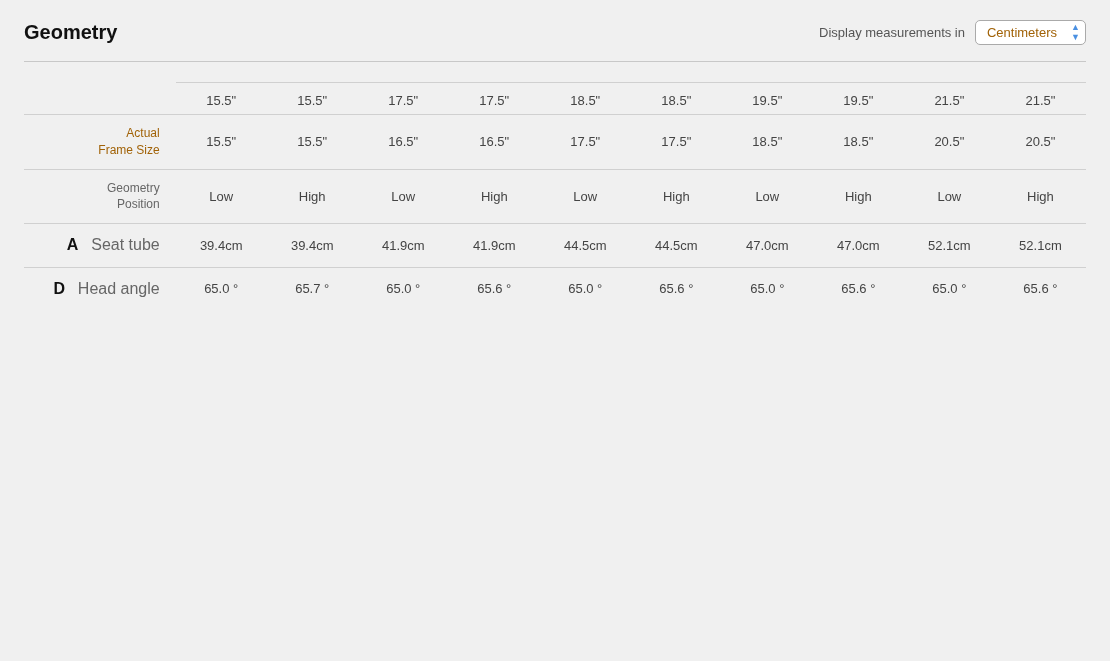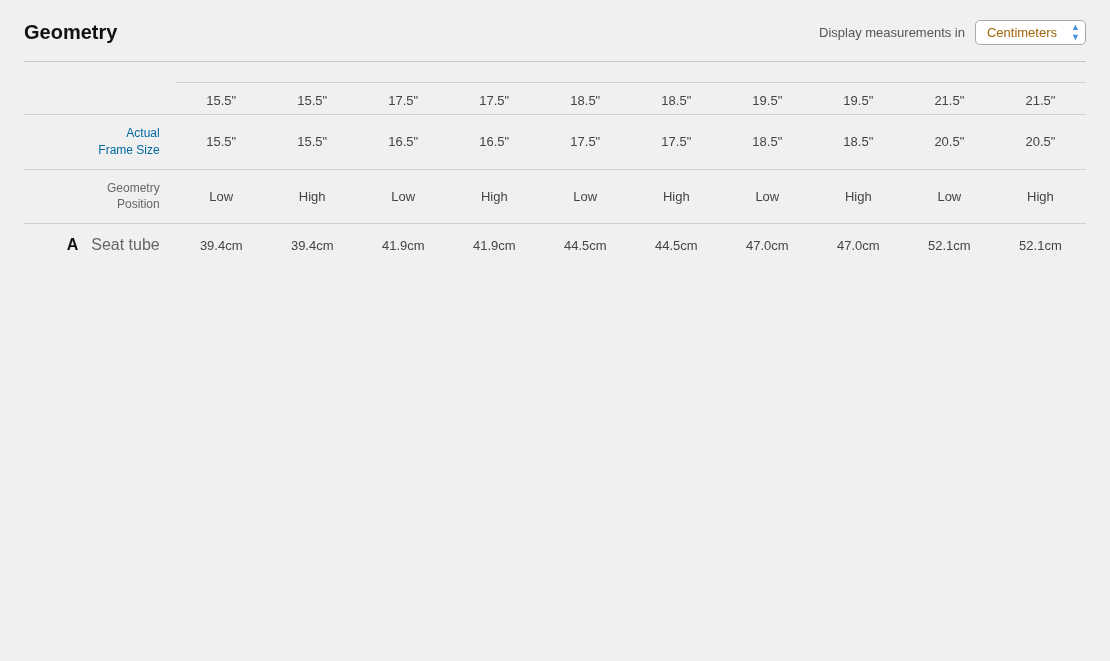--- a/index.html
+++ b/index.html
@@ -110,21 +110,21 @@
       color: #444;
       text-align: center;
       padding-bottom: 6px;
     }
     .size-row td:first-child {
       border-top: none;
     }
     .frame-size-label {
       text-align: right;
       padding-right: 16px;
-      color: #0369a1;
+      color: #a16207;
       font-size: 12px;
       line-height: 1.4;
     }
     .geo-pos-label {
       text-align: right;
       padding-right: 16px;
       color: #666;
       font-size: 12px;
       line-height: 1.4;
     }
@@ -205,17 +205,30 @@
         <td class="col-data">44.5cm</td>
         <td class="col-data">44.5cm</td>
         <td class="col-data">47.0cm</td>
         <td class="col-data">47.0cm</td>
         <td class="col-data">52.1cm</td>
         <td class="col-data">52.1cm</td>
       </tr>
 
 
 
+      <tr>
+        <td class="col-label"><span class="row-letter">D</span>&nbsp;&nbsp;Head angle</td>
+        <td class="col-data">65.0 °</td>
+        <td class="col-data">65.7 °</td>
+        <td class="col-data">65.0 °</td>
+        <td class="col-data">65.6 °</td>
+        <td class="col-data">65.0 °</td>
+        <td class="col-data">65.6 °</td>
+        <td class="col-data">65.0 °</td>
+        <td class="col-data">65.6 °</td>
+        <td class="col-data">65.0 °</td>
+        <td class="col-data">65.6 °</td>
+      </tr>
 
     </tbody>
       </table>
   </div>
 </div>
 
 </body></html>

